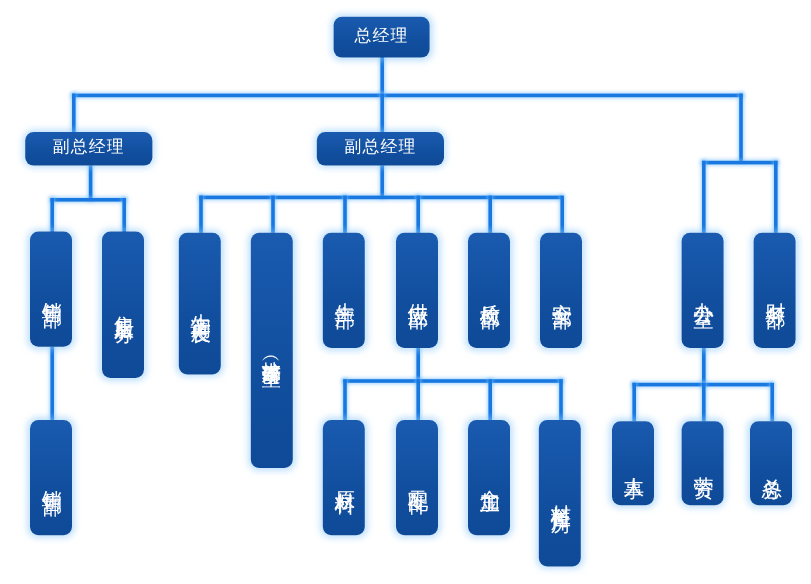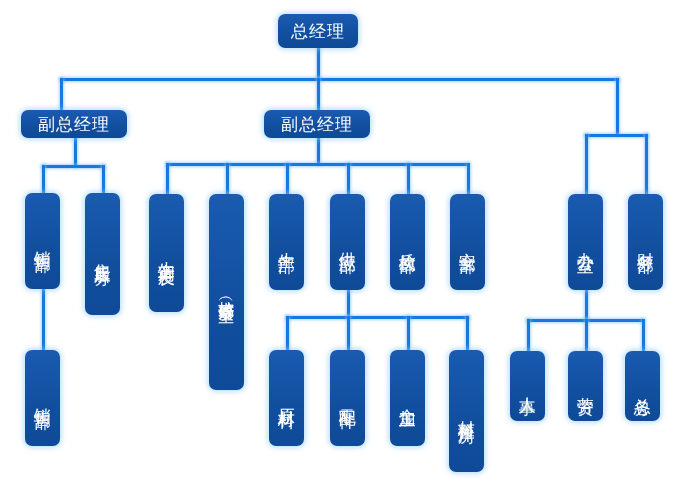--- a/index.html
+++ b/index.html
@@ -41,21 +41,21 @@
     box-shadow: 0 0 5px 2px rgba(140,200,250,0.55);
     z-index: 2;
     line-height: 1.08;
   }
   .node .label {
     display: block;
     white-space: pre-line;
   }
   
   .node.h-text {
-    font-size: 17px;
+    font-size: 14px;
     letter-spacing: 1px;
     justify-content: center;
   }
   
   .node.v-text {
     writing-mode: vertical-rl;
     text-orientation: upright;
     font-size: 17px;
     letter-spacing: 2px;
   }

